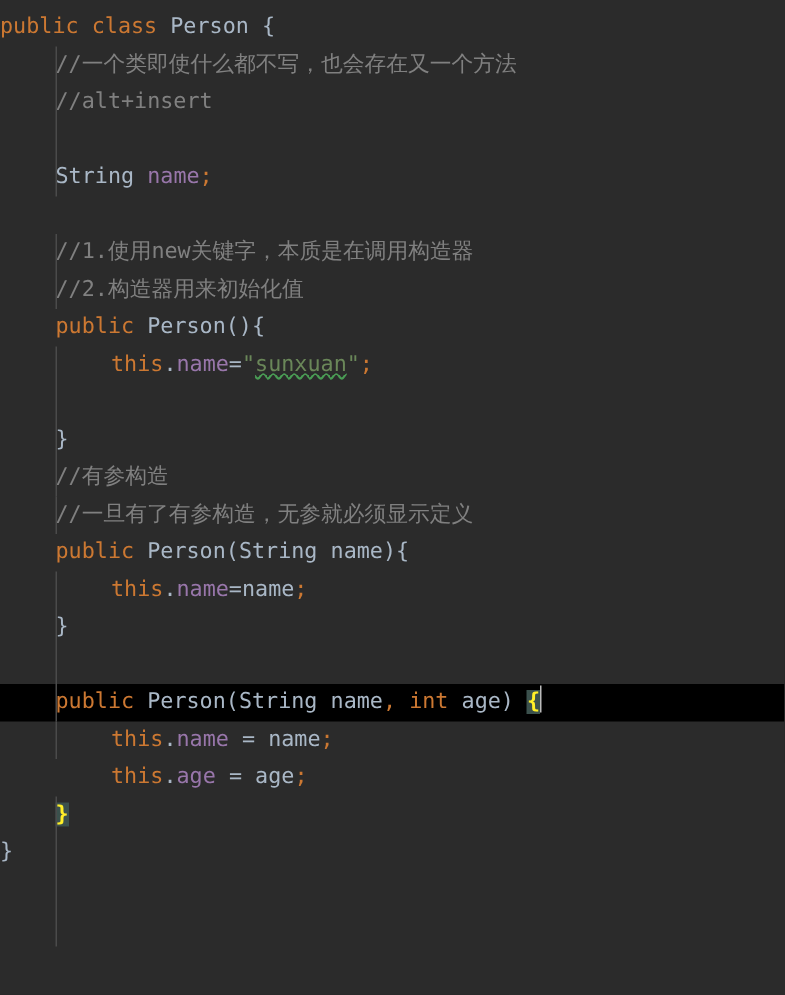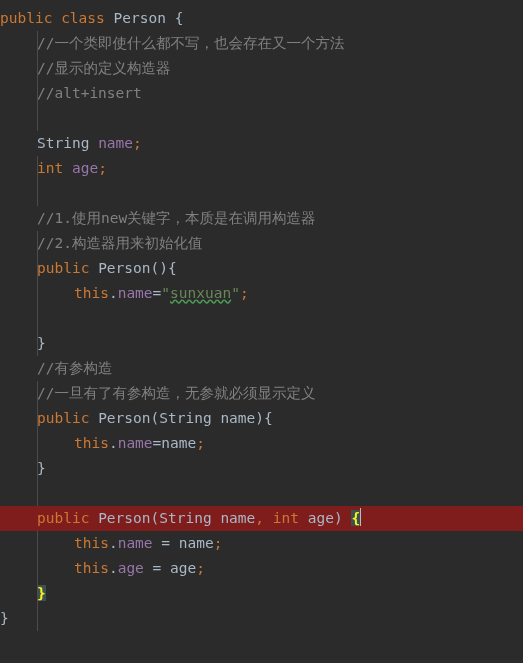--- a/index.html
+++ b/index.html
@@ -25,21 +25,21 @@
     left: 0;
     right: 0;
   }
   .line {
     position: relative;
     height: 25px;
     white-space: pre;
     padding-left: 0;
   }
   .line.current {
-    background: #7f1d1d;
+    background: #000000;
   }
   .indent {
     display: inline-block;
   }
   
   .guide {
     position: absolute;
     width: 1px;
     background: #4b4b4b;
     left: 37px;
@@ -74,25 +74,23 @@
     margin-right: -1px;
   }
 </style>
 </head>
 <body>
 
 <div id="editor">
   <div class="code-area">
       <div class="line"><span class="indent" style="width: 0px;"></span><span class="kw">public</span><span class="plain"> </span><span class="kw">class</span><span class="plain"> </span><span class="plain">Person</span><span class="plain"> </span><span class="punc">{</span></div>
       <div class="line"><span class="indent" style="width: 37px;"></span><span class="cmt">//一个类即使什么都不写，也会存在又一个方法</span></div>
-      <div class="line"><span class="indent" style="width: 37px;"></span><span class="cmt">//显示的定义构造器</span></div>
       <div class="line"><span class="indent" style="width: 37px;"></span><span class="cmt">//alt+insert</span></div>
       <div class="line"><span class="indent" style="width: 0px;"></span></div>
       <div class="line"><span class="indent" style="width: 37px;"></span><span class="type">String</span><span class="plain"> </span><span class="field">name</span><span class="semi">;</span></div>
-      <div class="line"><span class="indent" style="width: 37px;"></span><span class="kw">int</span><span class="plain"> </span><span class="field">age</span><span class="semi">;</span></div>
       <div class="line"><span class="indent" style="width: 0px;"></span></div>
       <div class="line"><span class="indent" style="width: 37px;"></span><span class="cmt">//1.使用new关键字，本质是在调用构造器</span></div>
       <div class="line"><span class="indent" style="width: 37px;"></span><span class="cmt">//2.构造器用来初始化值</span></div>
       <div class="line"><span class="indent" style="width: 37px;"></span><span class="kw">public</span><span class="plain"> </span><span class="plain">Person</span><span class="punc">(){</span></div>
       <div class="line"><span class="indent" style="width: 74px;"></span><span class="kw">this</span><span class="plain">.</span><span class="field">name</span><span class="plain">=</span><span class="str">"</span><span class="str spell">sunxuan</span><span class="str">"</span><span class="semi">;</span></div>
       <div class="line"><span class="indent" style="width: 0px;"></span></div>
       <div class="line"><span class="indent" style="width: 37px;"></span><span class="punc">}</span></div>
       <div class="line"><span class="indent" style="width: 37px;"></span><span class="cmt">//有参构造</span></div>
       <div class="line"><span class="indent" style="width: 37px;"></span><span class="cmt">//一旦有了有参构造，无参就必须显示定义</span></div>
       <div class="line"><span class="indent" style="width: 37px;"></span><span class="kw">public</span><span class="plain"> </span><span class="plain">Person</span><span class="punc">(</span><span class="type">String</span><span class="plain"> </span><span class="plain">name</span><span class="punc">){</span></div>

